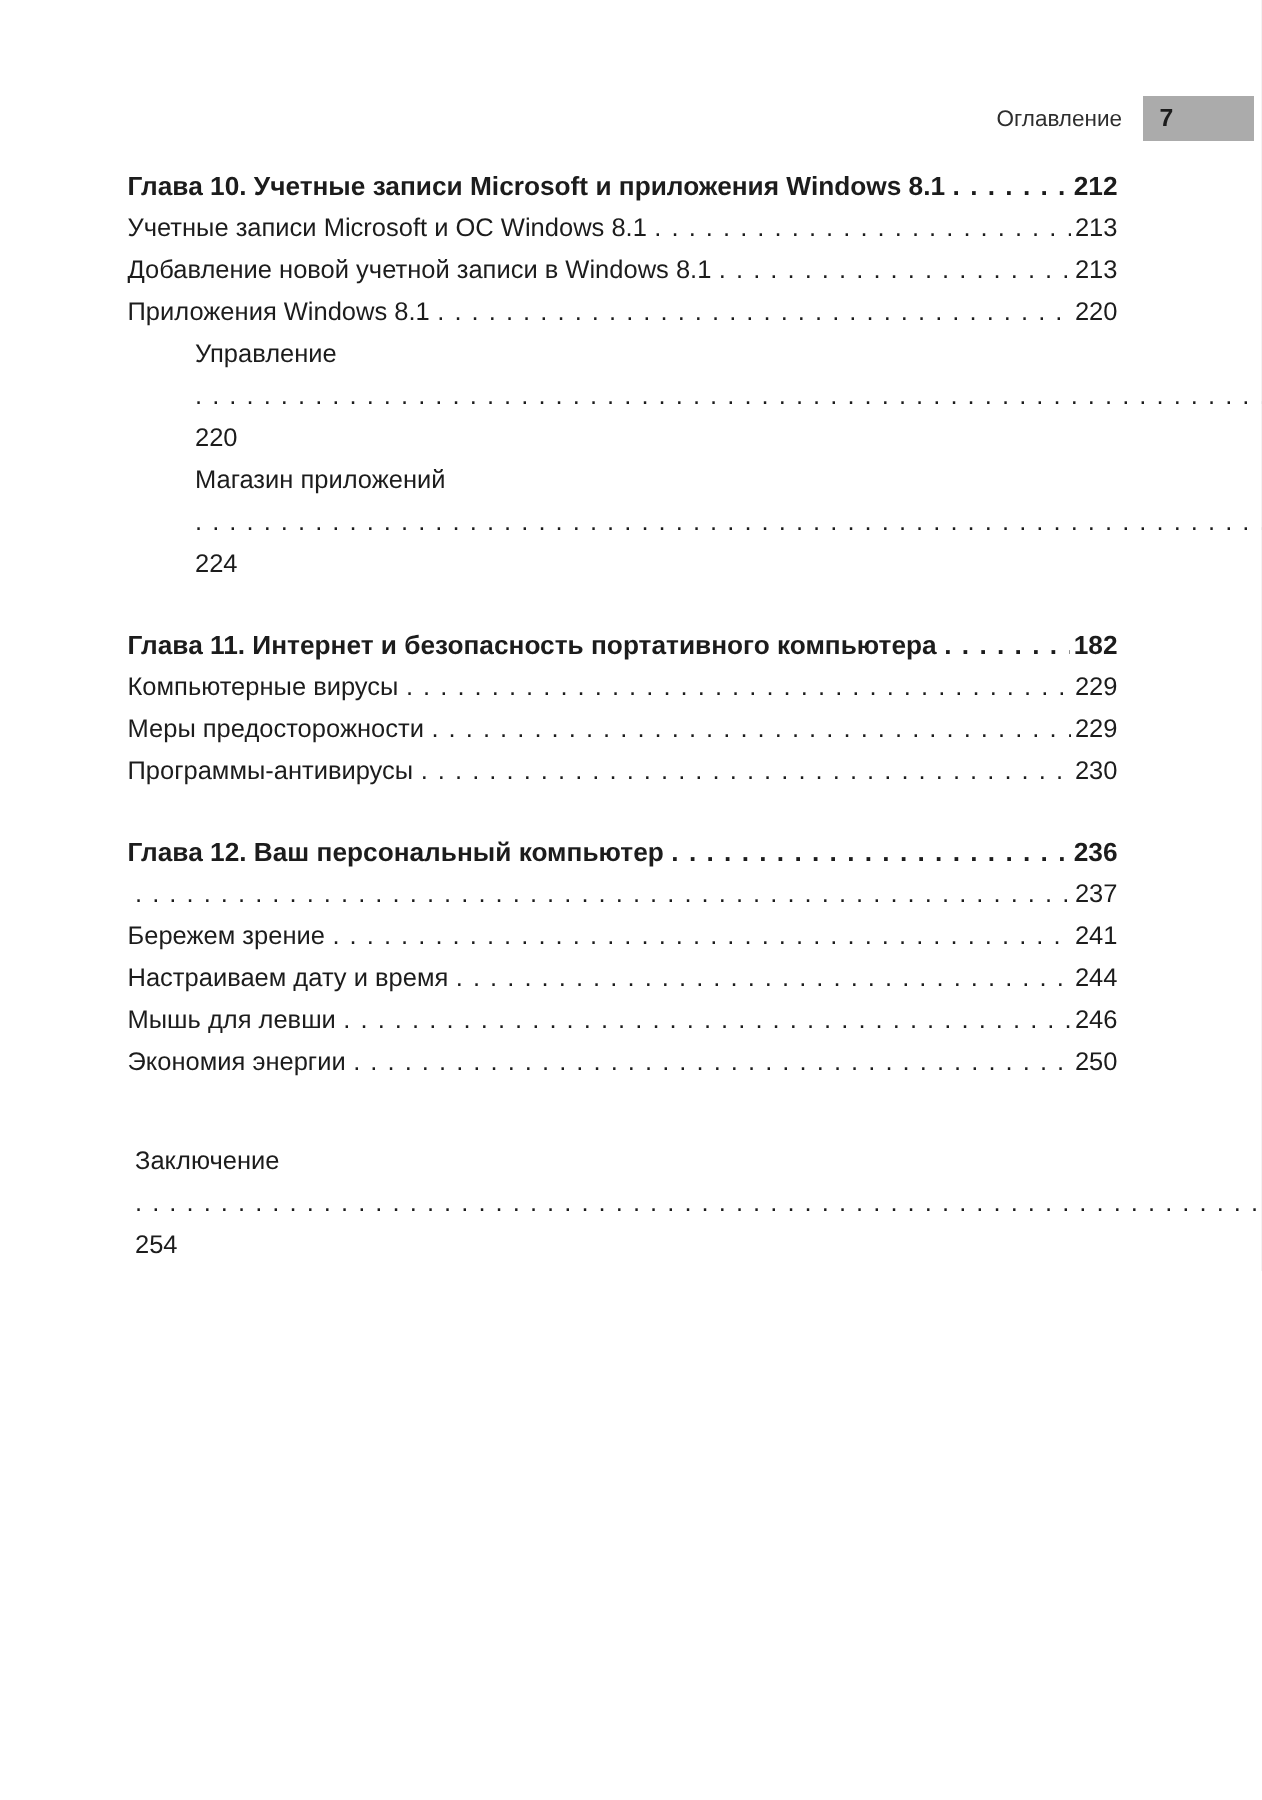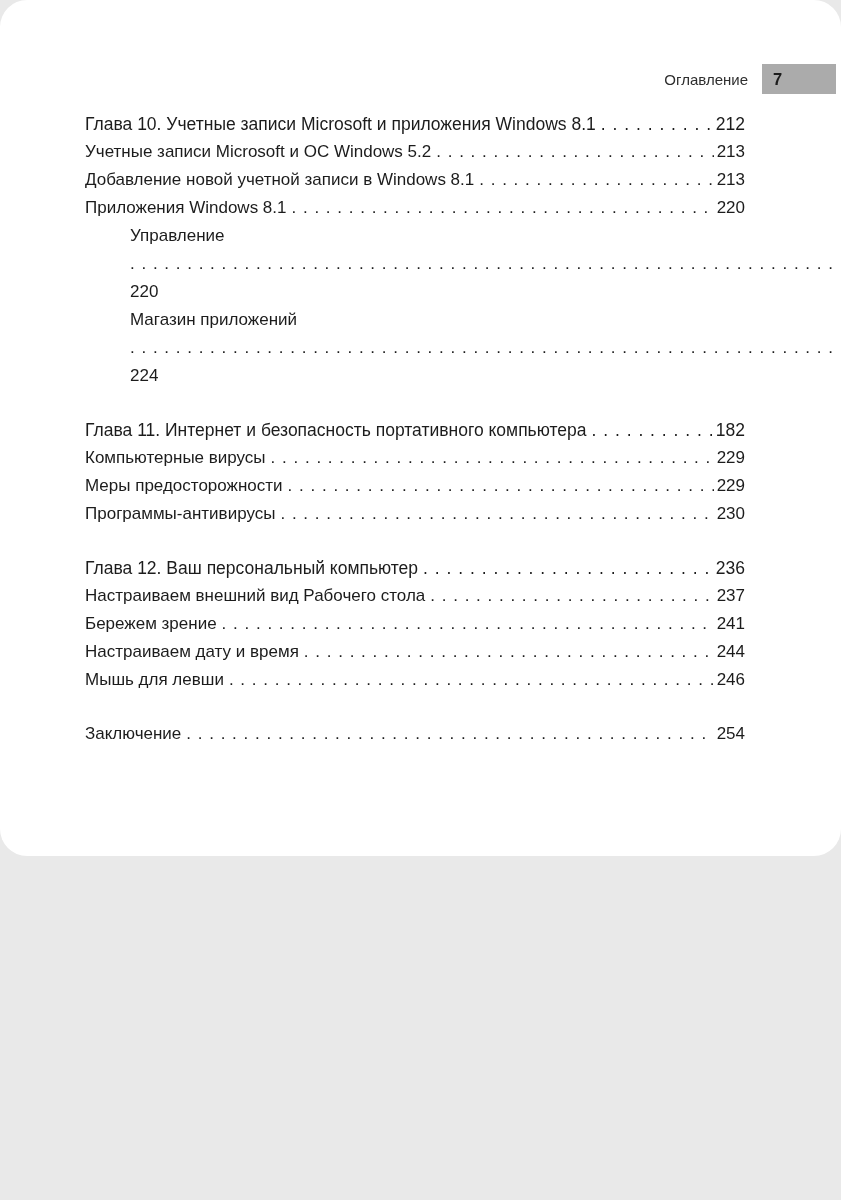--- a/index.html
+++ b/index.html
@@ -2,26 +2,25 @@
 <html><head>
 <meta charset="utf-8">
 <style>
   * { margin: 0; padding: 0; box-sizing: border-box; }
   html, body { background: #e9e9e9; }
   body { display: flex; justify-content: center; }
 
   .page {
     position: relative;
     width: 841px;
-    height: 856px;
+    height: 1200px;
     background: #ffffff;
     font-family: "Liberation Sans", sans-serif;
     color: #1c1c1c;
     overflow: hidden;
-    border-radius: 27px;
   }
 
   .page-header {
     position: absolute;
     top: 64px;
     left: 85px;
     right: 5px;
     display: flex;
     justify-content: flex-end;
     align-items: center;
@@ -50,26 +49,26 @@
     width: 660px;
   }
   .toc-row {
     display: flex;
     align-items: baseline;
     font-size: 17px;
     line-height: 28px;
     color: #1c1c1c;
   }
   .toc-row.chapter {
-    font-weight: normal;
+    font-weight: bold;
     font-size: 17.5px;
     margin-top: 26px;
   }
   .toc-row.chapter:first-of-type { margin-top: 0; }
-  .toc-row.closing { margin-top: 26px; }
+  .toc-row.closing { margin-top: 38px; flex-direction: column; }
   .toc-row.subsection { padding-left: 40px; flex-direction: column; }
 
   .toc-label { flex: 0 1 auto; white-space: nowrap; }
   .leader {
     flex: 1 1 auto;
     overflow: hidden;
     white-space: nowrap;
     margin: 0 3px 0 5px;
     min-width: 12px;
   }
@@ -93,21 +92,21 @@
 
   <div class="toc">
 
       <div class="toc-row chapter">
         <span class="toc-label">Глава 10. Учетные записи Microsoft и приложения Windows 8.1</span>
         <span class="leader"></span>
         <span class="toc-page">212</span>
       </div>
 
       <div class="toc-row section">
-        <span class="toc-label">Учетные записи Microsoft и ОС Windows 5.2</span>
+        <span class="toc-label">Учетные записи Microsoft и ОС Windows 8.1</span>
         <span class="leader"></span>
         <span class="toc-page">213</span>
       </div>
 
       <div class="toc-row section">
         <span class="toc-label">Добавление новой учетной записи в Windows 8.1</span>
         <span class="leader"></span>
         <span class="toc-page">213</span>
       </div>
 
@@ -153,21 +152,20 @@
         <span class="toc-page">230</span>
       </div>
 
       <div class="toc-row chapter">
         <span class="toc-label">Глава 12. Ваш персональный компьютер</span>
         <span class="leader"></span>
         <span class="toc-page">236</span>
       </div>
 
       <div class="toc-row section">
-        <span class="toc-label">Настраиваем внешний вид Рабочего стола</span>
         <span class="leader"></span>
         <span class="toc-page">237</span>
       </div>
 
       <div class="toc-row section">
         <span class="toc-label">Бережем зрение</span>
         <span class="leader"></span>
         <span class="toc-page">241</span>
       </div>
 
@@ -177,20 +175,25 @@
         <span class="toc-page">244</span>
       </div>
 
       <div class="toc-row section">
         <span class="toc-label">Мышь для левши</span>
         <span class="leader"></span>
         <span class="toc-page">246</span>
       </div>
 
 
+      <div class="toc-row section">
+        <span class="toc-label">Экономия энергии</span>
+        <span class="leader"></span>
+        <span class="toc-page">250</span>
+      </div>
 
       <div class="toc-row closing">
         <span class="toc-label">Заключение</span>
         <span class="leader"></span>
         <span class="toc-page">254</span>
       </div>
     </div>
 
 </div>
 

